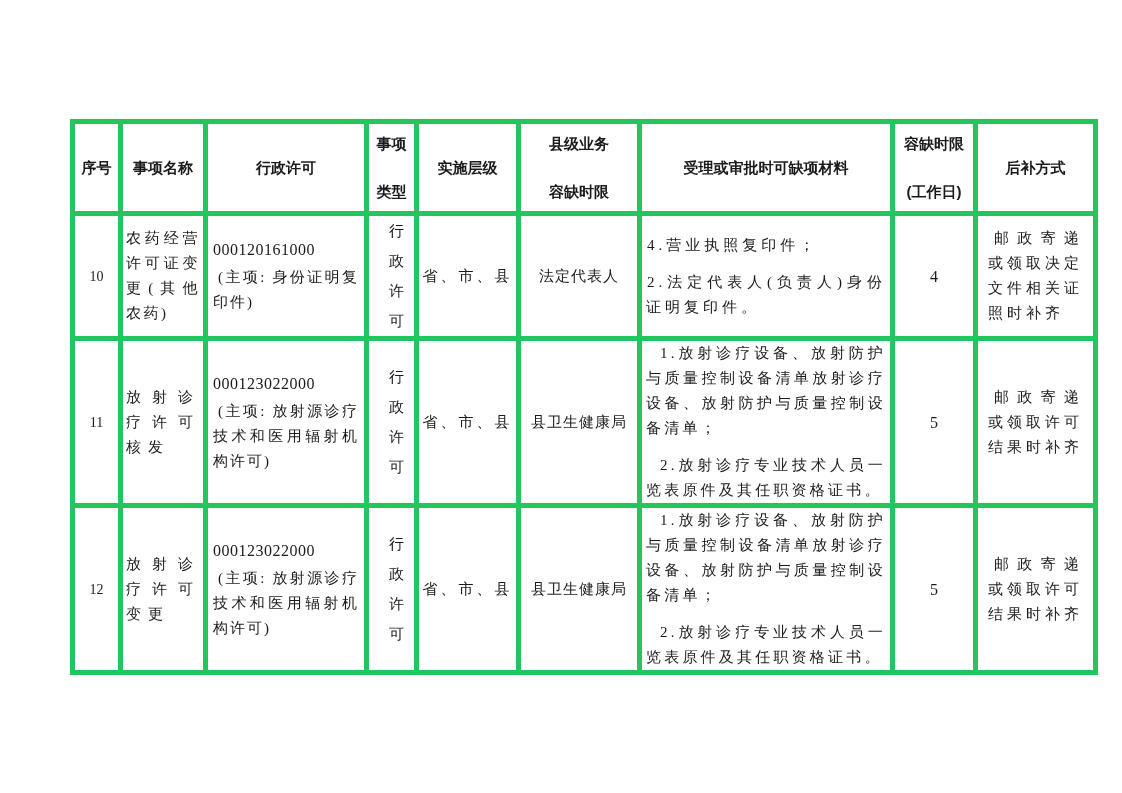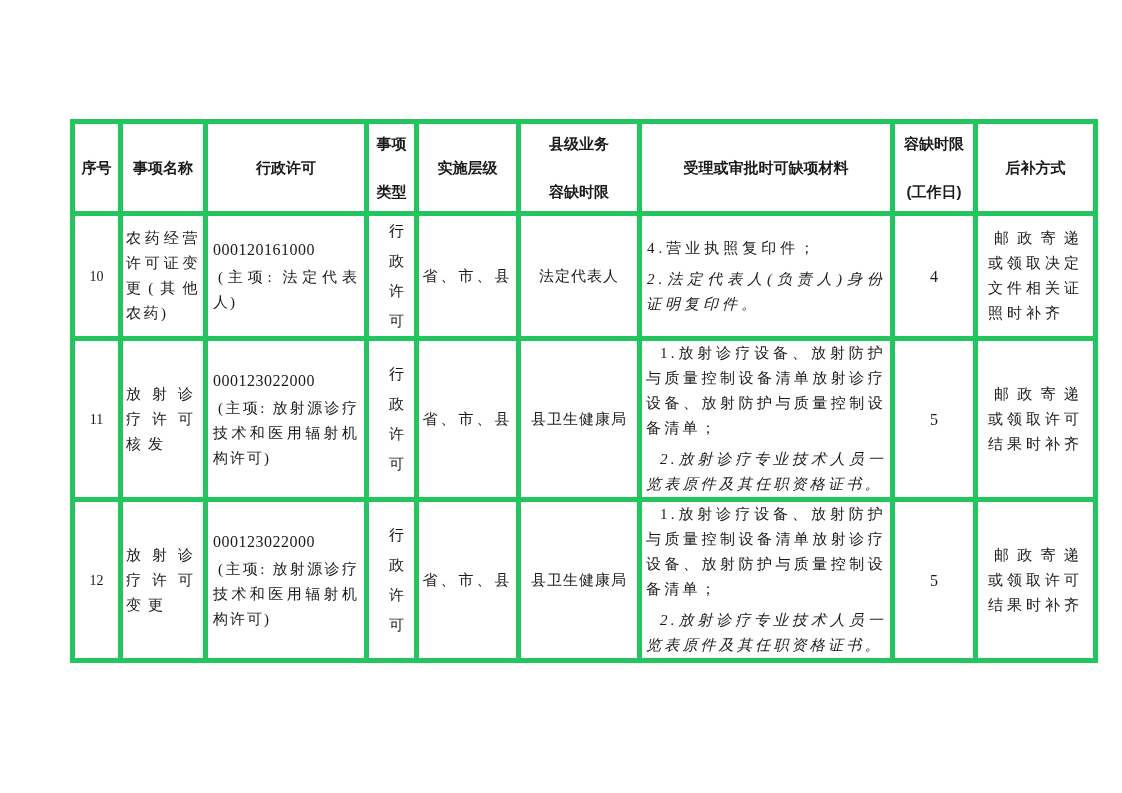--- a/index.html
+++ b/index.html
@@ -27,21 +27,21 @@
   td.c-name{padding:0 3px;text-align:justify;letter-spacing:2.5px;}
   td.c-name.spread{letter-spacing:7px;}
   td.c-code{padding:0 5px;}
   .code-num{text-align:left;font-size:16px;letter-spacing:0.5px;margin-bottom:3px;}
   .code-sub{text-align:justify;letter-spacing:2px;text-indent:5px;}
   td.c-type{text-align:center;line-height:30px;letter-spacing:1px;padding:0 20px;}
   td.c-level{text-align:center;letter-spacing:3px;}
   td.c-dept{text-align:center;letter-spacing:1px;padding:0 4px;}
   td.c-mat{padding:0 4px;}
   td.c-mat p{margin:0;text-align:justify;}
-  td.c-mat p + p{margin-top:6px;font-style:italic;}
+  td.c-mat p + p{margin-top:12px;}
   td.c-mat.mat-a{letter-spacing:4px;}
   td.c-mat.mat-a p{text-indent:1px;}
   td.c-mat.mat-b{letter-spacing:3.2px;}
   td.c-mat.mat-b p{text-indent:14px;}
   td.c-days{text-align:center;font-size:16px;}
   td.c-method{padding:0 10px;text-align:justify;letter-spacing:4px;text-indent:6px;}
 </style>
 </head>
 <body>
 
@@ -90,21 +90,21 @@
     <td class="hcell">
       <div class="hline">后补方式</div>
     </td>
   </tr>
 
   <tr style="height:123px;">
     <td class="c-no">10</td>
     <td class="c-name">农药经营许可证变更(其他农药)</td>
     <td class="c-code">
       <div class="code-num">000120161000</div>
-      <div class="code-sub">(主项: 法定代表人)</div>
+      <div class="code-sub">(主项: 身份证明复印件)</div>
     </td>
     <td class="c-type">行政许可</td>
     <td class="c-level">省、市、县</td>
     <td class="c-dept">法定代表人</td>
     <td class="c-mat mat-a">
       <p>4.营业执照复印件；</p>
       <p>2.法定代表人(负责人)身份证明复印件。</p>
     </td>
     <td class="c-days">4</td>
     <td class="c-method">邮政寄递或领取决定文件相关证照时补齐</td>

